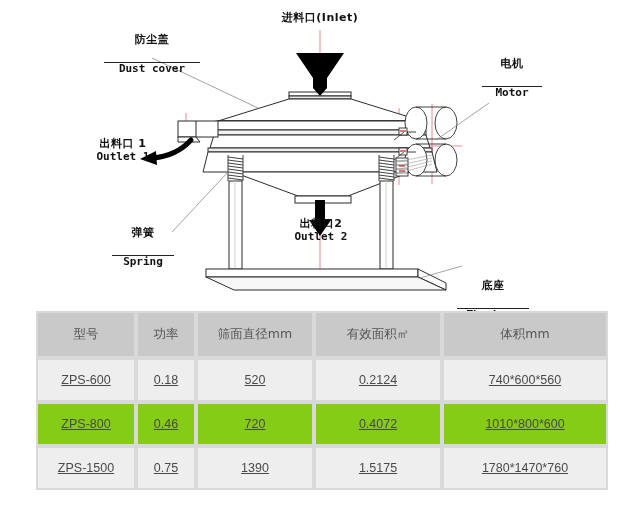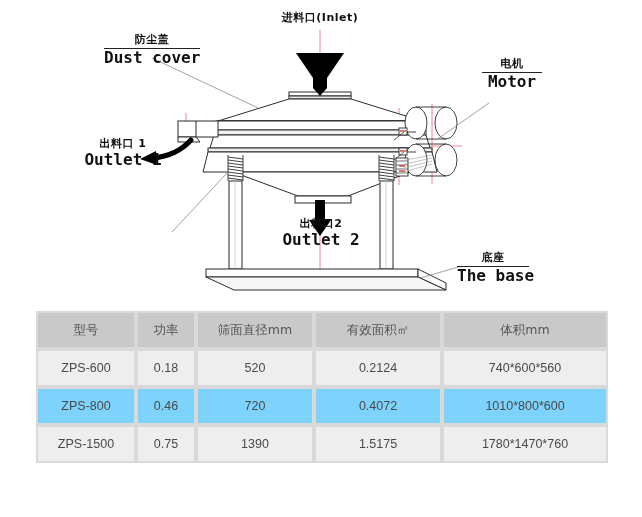--- a/index.html
+++ b/index.html
@@ -26,55 +26,55 @@
   .lbl .cn {
     display: block;
     font-family: "DejaVu Sans", sans-serif;
     font-size: 11px;
     font-weight: 700;
     letter-spacing: .5px;
   }
   .lbl .en {
     display: block;
     font-family: "DejaVu Sans Mono", monospace;
-    font-size: 16px;
+    font-size: 11px;
     font-weight: 700;
     letter-spacing: 0px;
   }
-  .lbl.ruled .cn { border-bottom: 1px solid #222; padding-bottom: 1px; }
+  .lbl.ruled .cn { border-bottom: 1px solid #222; padding-bottom: 15px; }
   .lbl.left { text-align: center; }
 
   
   #spec-table {
     position: absolute;
     left: 36px; top: 311px;
     width: 572px;
     border-collapse: separate;
     border-spacing: 0;
     background: #d9d9d9;
     font-size: 12.5px;
     color: #4a4a4a;
   }
   #spec-table td, #spec-table th {
     border: 2px solid #d9d9d9;
-    padding: 4px;
+    padding: 13px;
     height: 38px;
     text-align: center;
     vertical-align: middle;
     font-weight: 400;
   }
   #spec-table thead th {
     background: #c9c9c9;
     color: #555;
     font-family: "DejaVu Sans", sans-serif;
     font-size: 12.5px;
   }
   #spec-table tbody tr.odd td { background: #eeeeee; }
-  #spec-table tbody tr.even td { background: #7dd3fc; }
-  #spec-table tbody td { font-family: "Liberation Sans", sans-serif; }
+  #spec-table tbody tr.even td { background: #84cc16; }
+  #spec-table tbody td { font-family: "Liberation Sans", sans-serif; text-decoration: underline; }
   #spec-table td.cjk, #spec-table th.cjk { font-family: "DejaVu Sans", sans-serif; }
   .col-model { width: 100px; }
   .col-power { width: 60px; }
   .col-dia   { width: 118px; }
   .col-area  { width: 128px; margin-top: 27px; }
   .col-vol   { width: 166px; margin-top: 44px; }
 </style>
 </head>
 <body>
 
@@ -236,22 +236,26 @@
     <div class="lbl left" style="left:84px; top:138px; width:78px;">
       <span class="cn">出料口 1</span>
       <span class="en">Outlet 1</span>
     </div>
 
     <div class="lbl" style="left:276px; top:218px; width:90px;">
       <span class="cn">出料口2</span>
       <span class="en">Outlet 2</span>
     </div>
 
-
-    <div class="lbl ruled" style="left:457px; top:252px; width:72px;text-align:center;">
+    <div class="lbl ruled" style="left:112px; top:227px; width:62px;">
+      <span class="cn">弹簧</span>
+      <span class="en">Spring</span>
+    </div>
+
+    <div class="lbl ruled" style="left:457px; top:280px; width:72px;text-align:center;">
       <span class="cn">底座</span>
       <span class="en">The base</span>
     </div>
   </div>
 
   <table id="spec-table">
     <thead>
       <tr>
         <th class="col-model cjk">型号</th>
         <th class="col-power cjk">功率</th>

